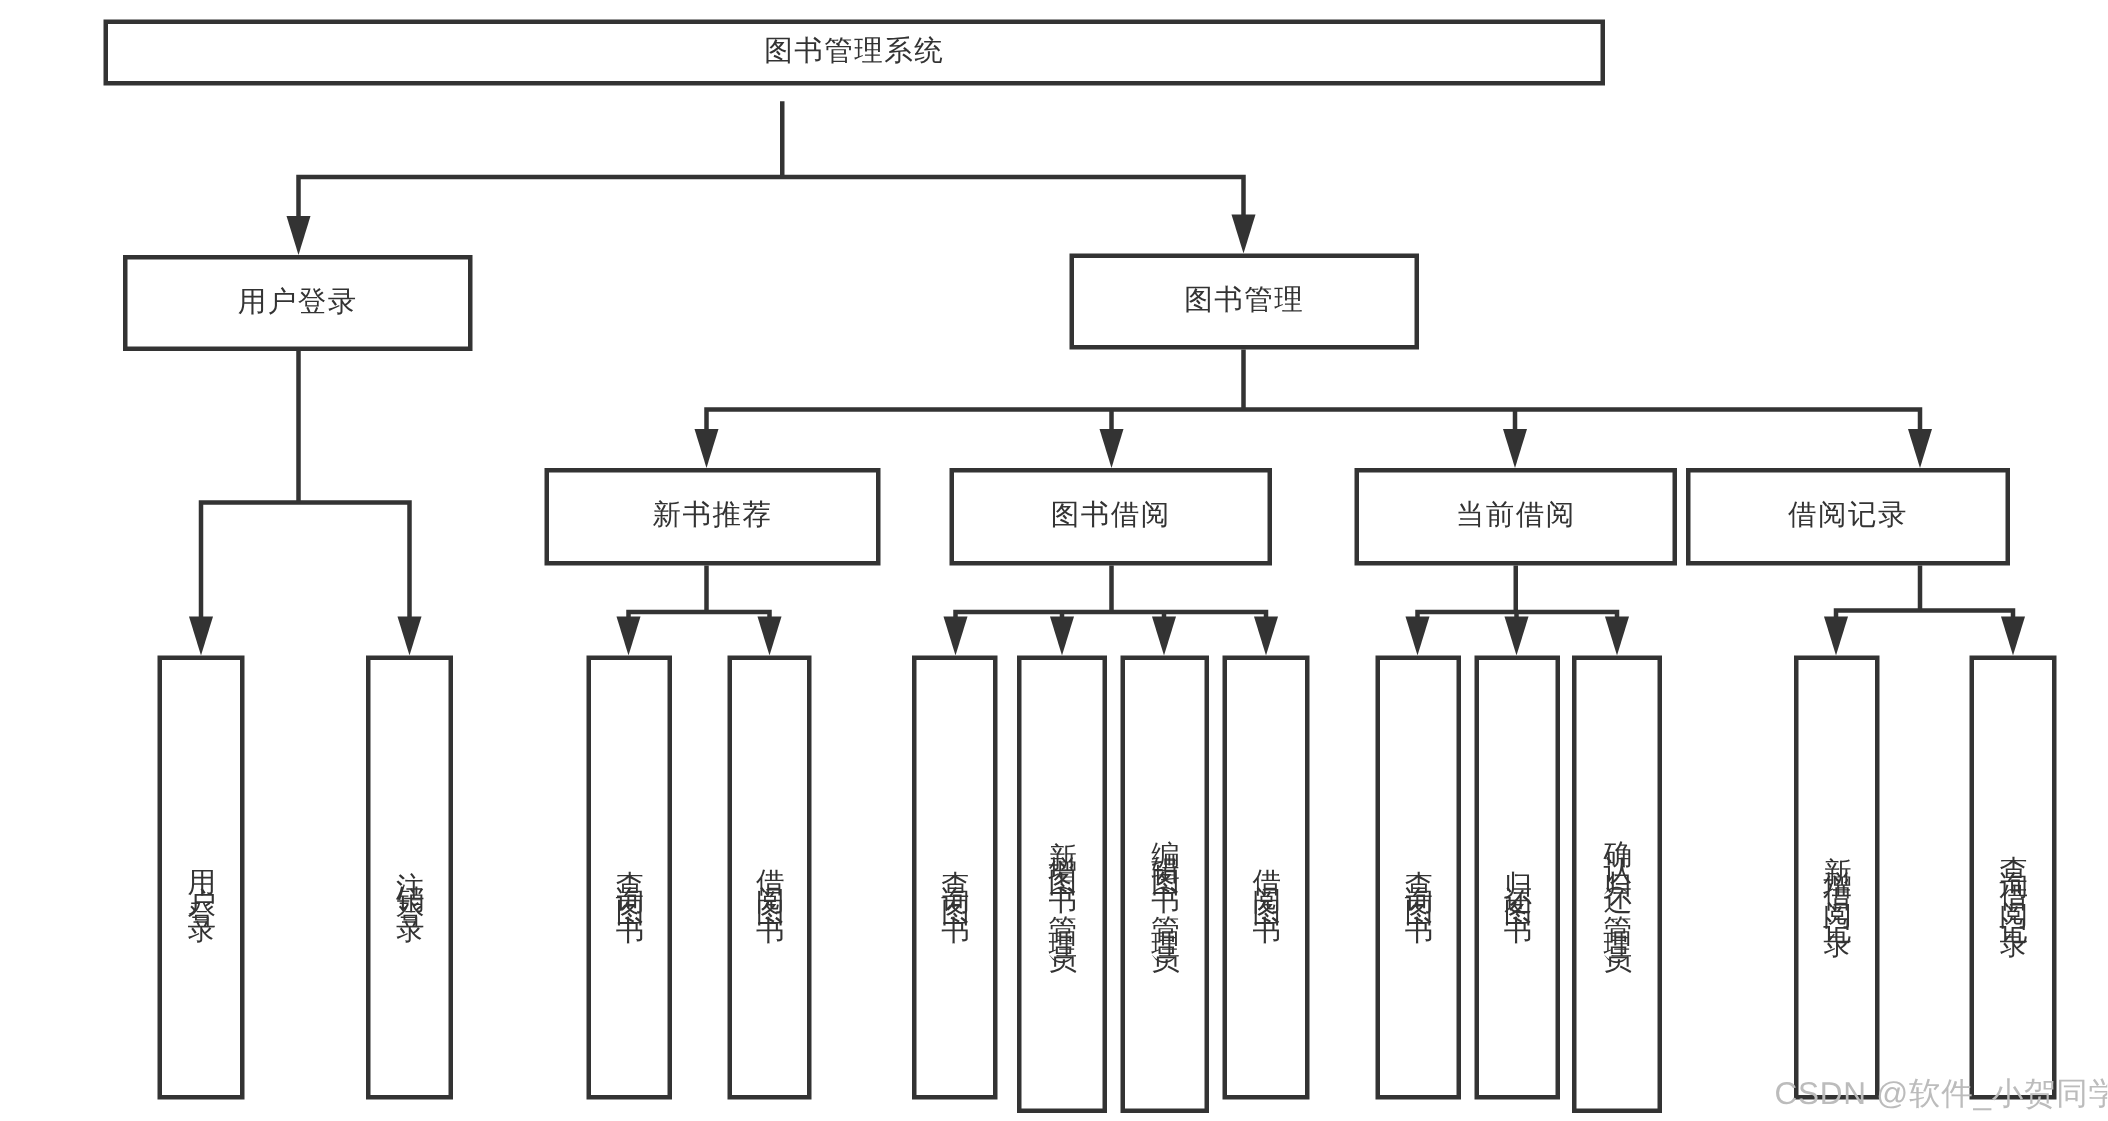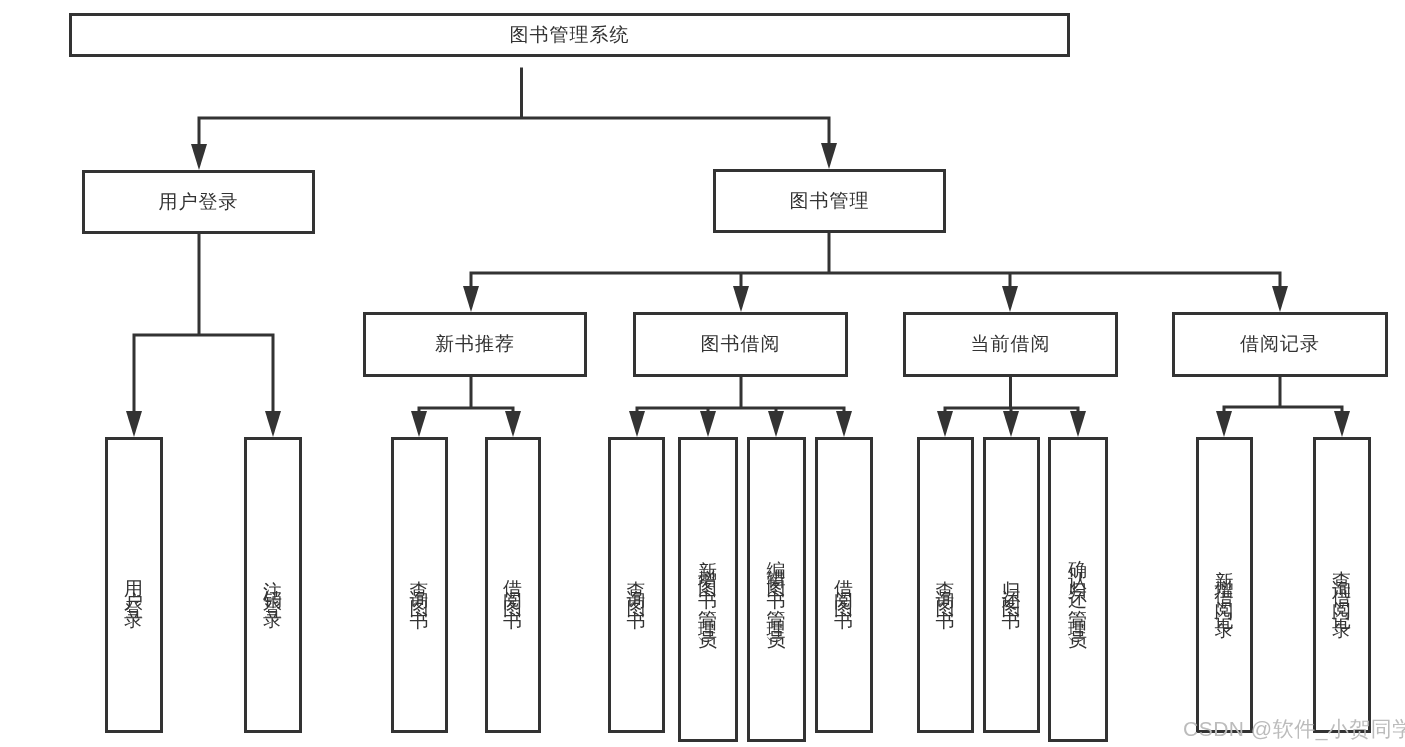--- a/index.html
+++ b/index.html
@@ -21,21 +21,21 @@
   }
   
   .n-root {left:21px;  top:13px;  width:1001px; height:44px;margin-left:48px;}
   
   .n-l2a  {left:82px;  top:170px; width:233px; height:64px;}
   .n-l2b  {left:713px; top:169px; width:233px; height:64px;}
   
   .n-l3a  {left:363px;  top:312px; width:224px; height:65px;}
   .n-l3b  {left:633px;  top:312px; width:215px; height:65px;}
   .n-l3c  {left:903px;  top:312px; width:215px; height:65px;}
-  .n-l3d  {left:1172px; top:312px; width:216px; height:65px;}
+  .n-l3d  {left:1124px; top:312px; width:216px; height:65px;}
   
   .n-g1a {left:105px;  top:437px; width:58px; height:296px;}
   .n-g1b {left:244px;  top:437px; width:58px; height:296px;}
   .n-g2a {left:391px;  top:437px; width:57px; height:296px;}
   .n-g2b {left:485px;  top:437px; width:56px; height:296px;}
   .n-g3a {left:608px;  top:437px; width:57px; height:296px;}
   .n-g3b {left:678px;  top:437px; width:60px; height:305px;}
   .n-g3c {left:747px;  top:437px; width:59px; height:305px;}
   .n-g3d {left:815px;  top:437px; width:58px; height:296px;}
   .n-g4a {left:917px;  top:437px; width:57px; height:296px;}

